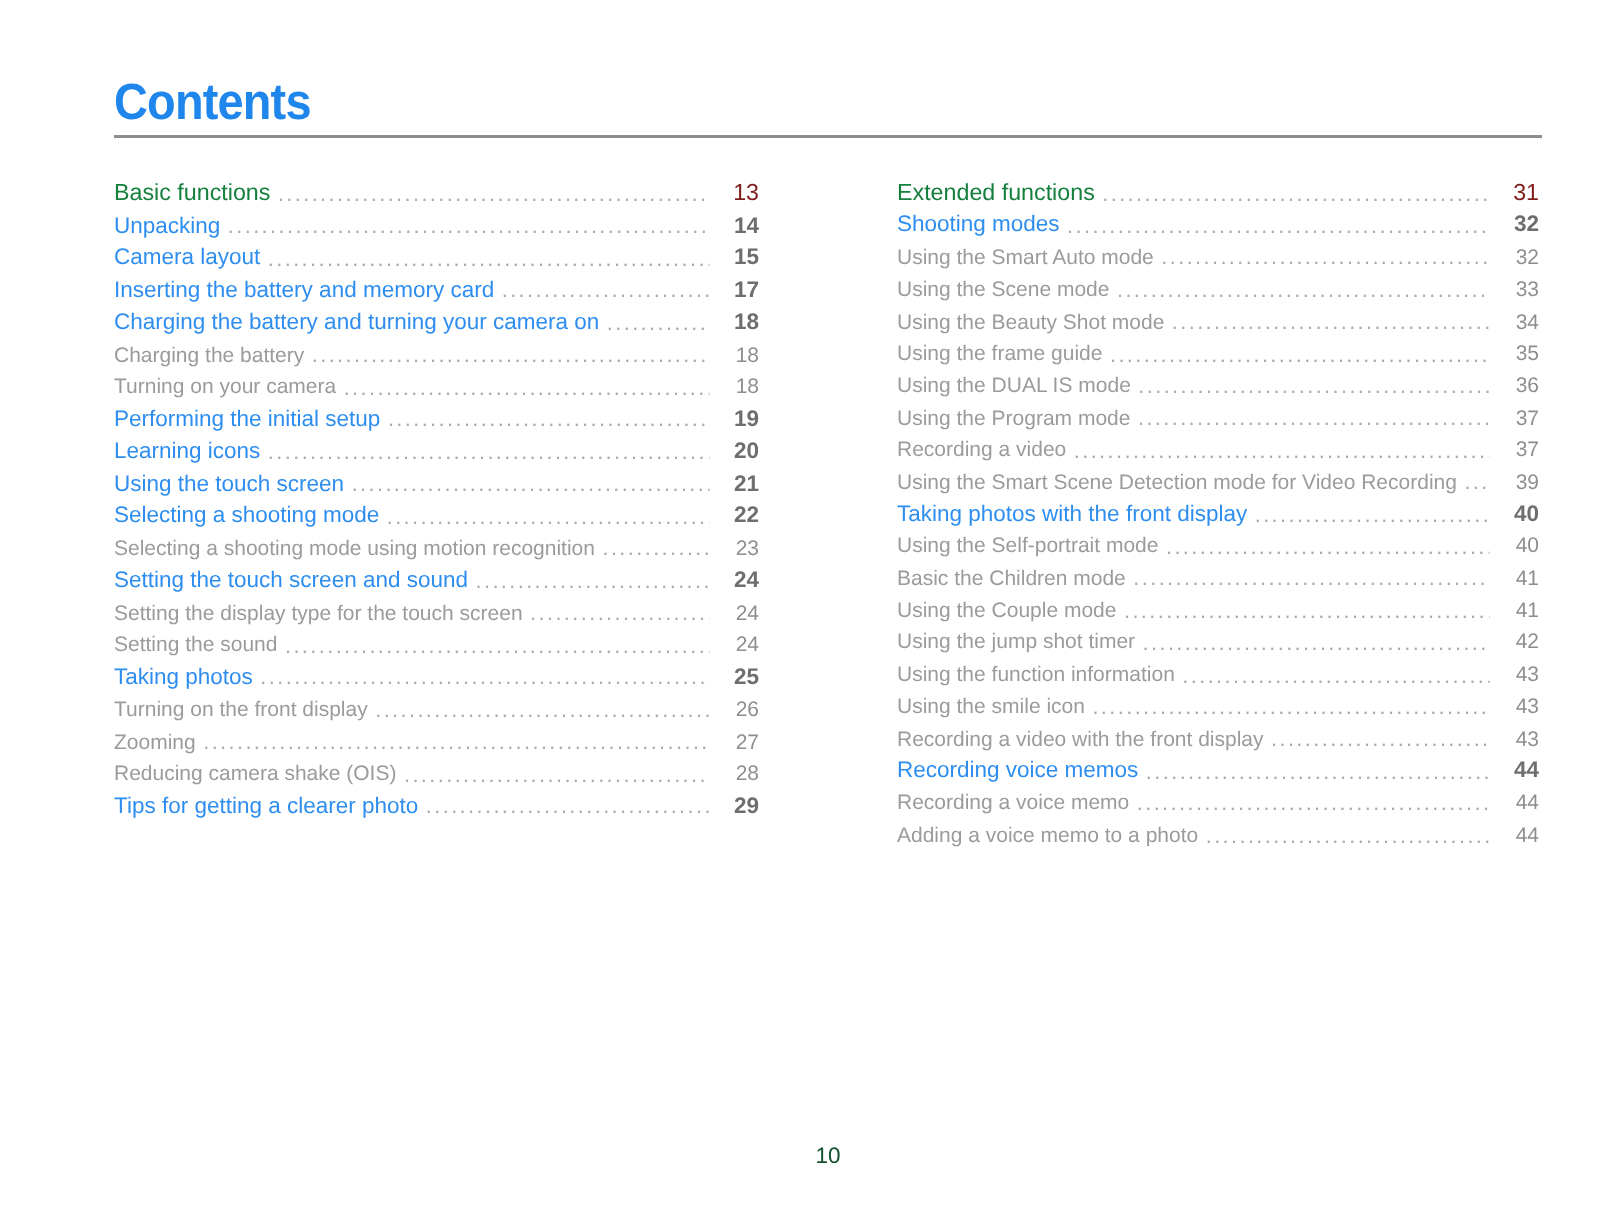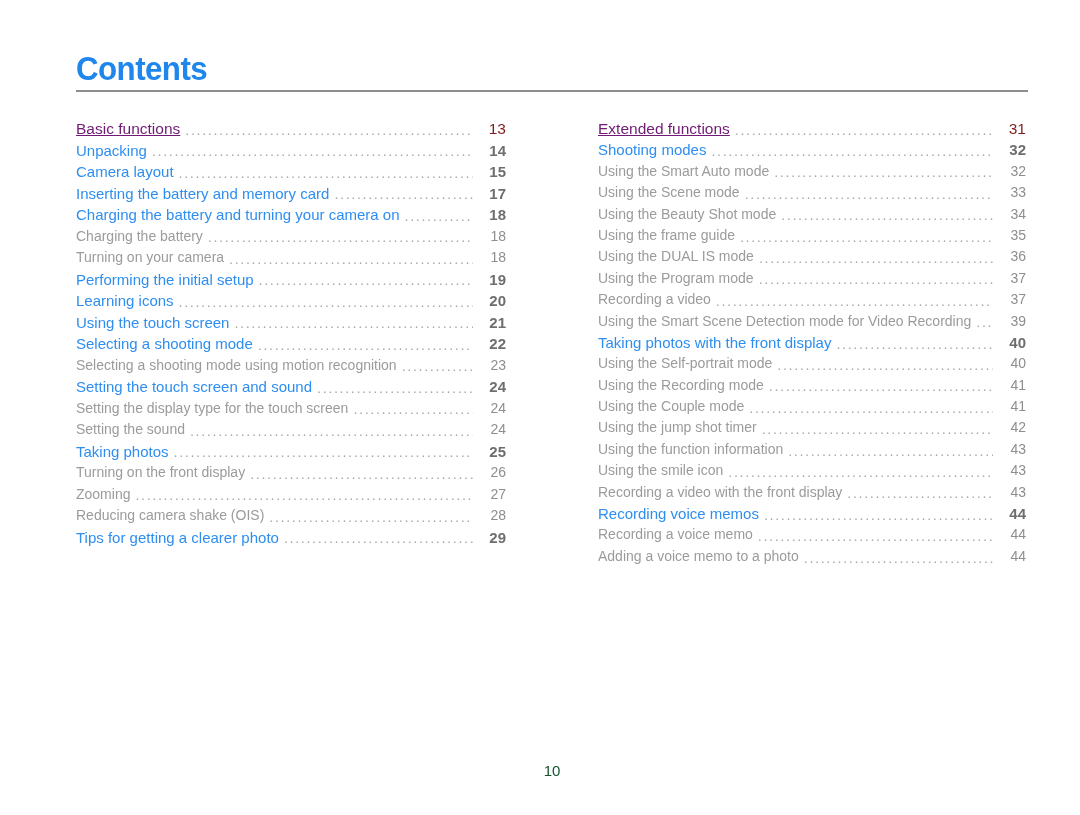--- a/index.html
+++ b/index.html
@@ -96,23 +96,22 @@
     width: 26px;
     text-align: right;
     font-size: 14.5px;
     line-height: 21.5px;
     color: #6e6e6e;
     padding-left: 7px;
   }
 
   
   .row-section .toc-label {
-    color: #701a75;
+    color: #15803d;
     font-size: 15.5px;
-    text-decoration: underline;
   }
   .row-section .toc-page {
     color: #7f1d1d;
     font-size: 15.5px;
   }
   .row-link .toc-label {
     color: #2e8ef0;
     font-size: 15px;
   }
   .row-link .toc-page {
@@ -307,21 +306,21 @@
         <span class="toc-label">Taking photos with the front display</span>
         <span class="toc-leader"></span>
         <span class="toc-page">40</span>
       </div>
       <div class="toc-row row-sub">
         <span class="toc-label">Using the Self-portrait mode</span>
         <span class="toc-leader"></span>
         <span class="toc-page">40</span>
       </div>
       <div class="toc-row row-sub">
-        <span class="toc-label">Using the Recording mode</span>
+        <span class="toc-label">Basic the Children mode</span>
         <span class="toc-leader"></span>
         <span class="toc-page">41</span>
       </div>
       <div class="toc-row row-sub">
         <span class="toc-label">Using the Couple mode</span>
         <span class="toc-leader"></span>
         <span class="toc-page">41</span>
       </div>
       <div class="toc-row row-sub">
         <span class="toc-label">Using the jump shot timer</span>

